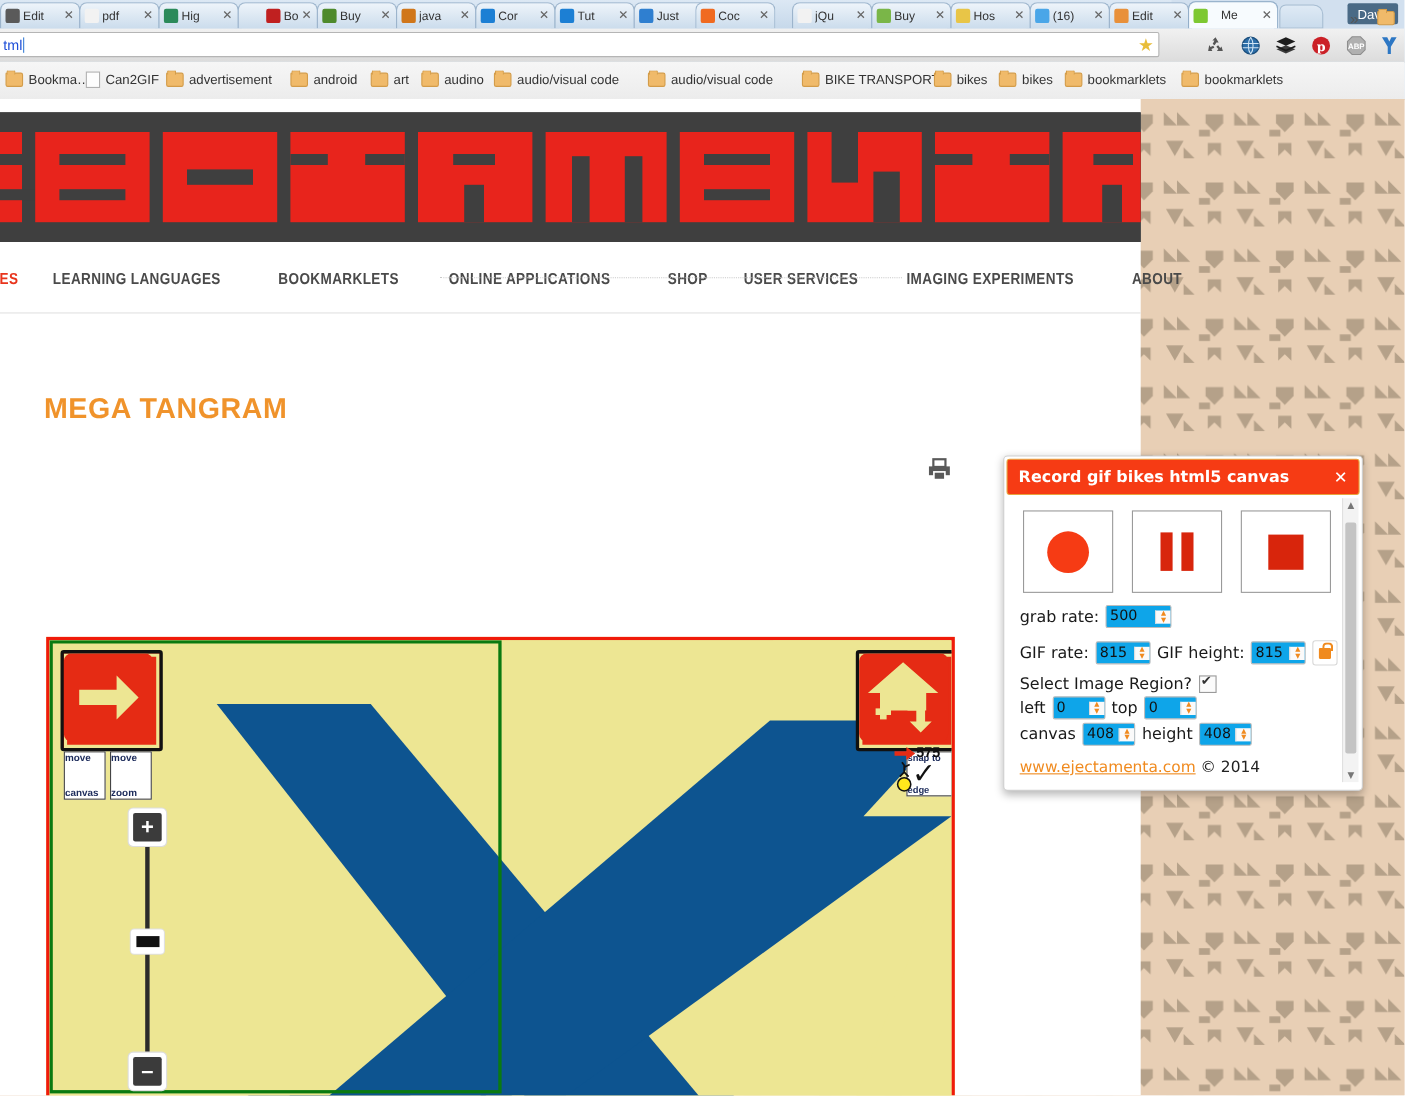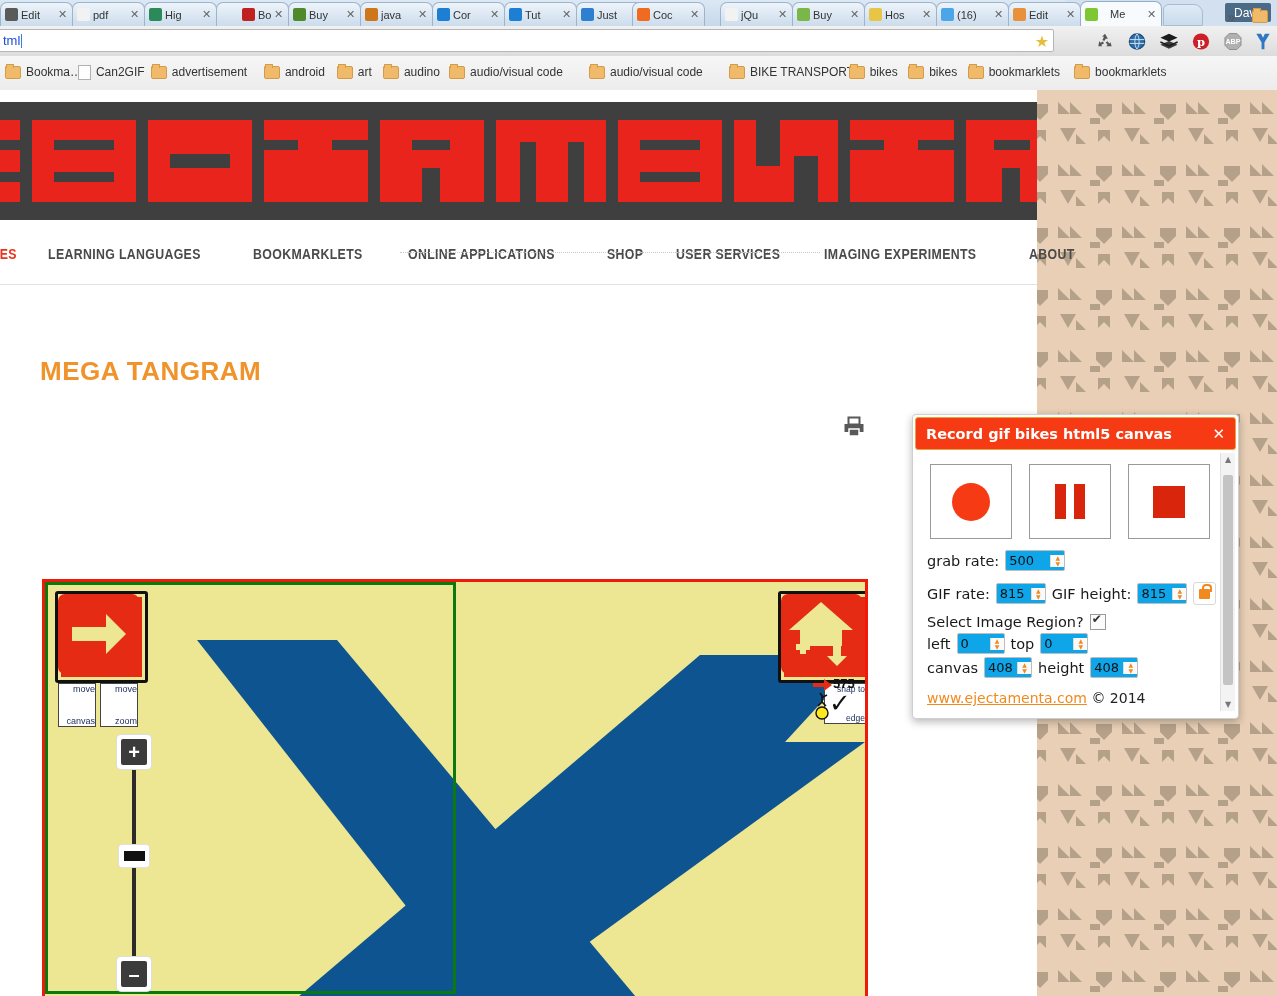--- a/index.html
+++ b/index.html
@@ -91,21 +91,21 @@
     background:#ede693;border:3px solid #f01a0a;box-sizing:border-box;overflow:hidden;}
   #game-svg{position:absolute;left:0;top:0;}
   #view-rect{position:absolute;left:0px;top:0px;width:411px;height:412px;
     border:3px solid #0a7a10;box-sizing:border-box;pointer-events:none;}
   
   .gbtn{position:absolute;background:#e52b14;border:3px solid #111;border-radius:3px;
     box-shadow:inset 0 0 0 3px #ede693;}
   #btn-move{left:10px;top:9px;width:87px;height:86px;}
   #btn-home{left:733px;top:9px;width:87px;height:86px;}
   .glabel{position:absolute;background:#fff;border:1px solid #444;
-    font-size:9px;font-weight:normal;color:#1b2a5a;text-align:right;line-height:10px;
+    font-size:9px;font-weight:bold;color:#1b2a5a;text-align:left;line-height:10px;
     font-family:"Liberation Sans", sans-serif;}
   #lbl-move-canvas{left:13px;top:101px;width:36px;height:42px;}
   #lbl-move-zoom{left:55px;top:101px;width:36px;height:42px;}
   .glabel .t1{display:block;margin-top:0px;}
   .glabel .t2{display:block;position:absolute;bottom:0;left:0;right:0;}
   #snap-box{left:779px;top:101px;width:40px;height:39px;}
   #snap-box .t1{font-size:8.5px;}
   #snap-box .t2{font-size:8.5px;color:#1b2a5a;}
   #snap-check{position:absolute;left:784px;top:108px;font-size:26px;color:#111;line-height:26px;}
   #counter{position:absolute;left:768px;top:94px;width:54px;height:46px;}

